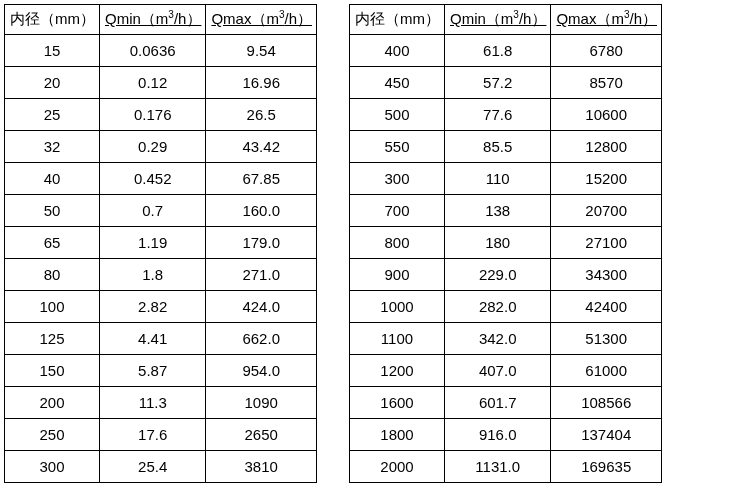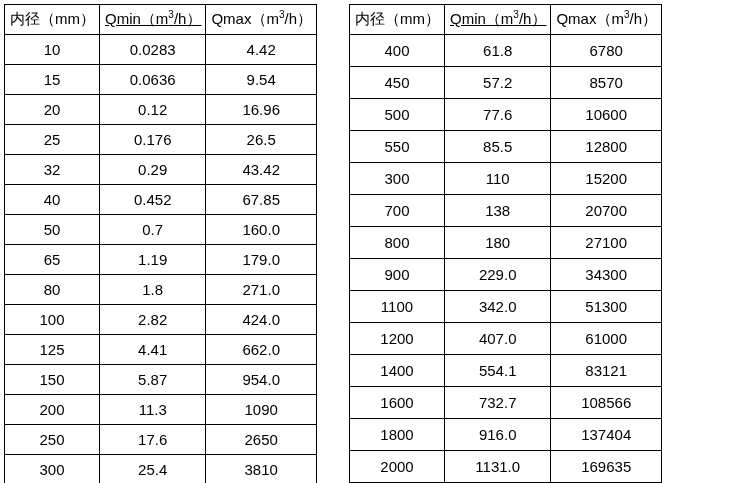--- a/index.html
+++ b/index.html
@@ -40,21 +40,21 @@
     white-space: nowrap;
     overflow: hidden;
   }
   table.spec-table thead th {
     text-align: left;
     padding-left: 5px;
     font-size: 15px;
   }
   .col-d { width: 106px; }
   .col-qmin { width: 118px; text-decoration: underline; }
-  .col-qmax { width: 130px; }
+  .col-qmax { width: 130px; text-decoration: underline; }
   sup {
     font-size: 10px;
     vertical-align: super;
     line-height: 0;
   }
 </style>
 </head>
 <body>
 
 <div class="page">
@@ -62,25 +62,20 @@
   <table class="spec-table">
     <thead>
       <tr>
         <th class="col-d"><span>内径（mm）</span></th>
         <th class="col-qmin"><span>Qmin（m</span><sup>3</sup><span>/h）</span></th>
         <th class="col-qmax"><span>Qmax（m</span><sup>3</sup><span>/h）</span></th>
       </tr>
     </thead>
     <tbody>
       <tr>
-          <td>10</td>
-          <td>0.0283</td>
-          <td>4.42</td>
-        </tr>
-      <tr>
           <td>15</td>
           <td>0.0636</td>
           <td>9.54</td>
         </tr>
       <tr>
           <td>20</td>
           <td>0.12</td>
           <td>16.96</td>
         </tr>
       <tr>
@@ -190,37 +185,37 @@
           <td>800</td>
           <td>180</td>
           <td>27100</td>
         </tr>
       <tr>
           <td>900</td>
           <td>229.0</td>
           <td>34300</td>
         </tr>
       <tr>
+          <td>1000</td>
+          <td>282.0</td>
+          <td>42400</td>
+        </tr>
+      <tr>
           <td>1100</td>
           <td>342.0</td>
           <td>51300</td>
         </tr>
       <tr>
           <td>1200</td>
           <td>407.0</td>
           <td>61000</td>
         </tr>
       <tr>
-          <td>1400</td>
-          <td>554.1</td>
-          <td>83121</td>
-        </tr>
-      <tr>
           <td>1600</td>
-          <td>732.7</td>
+          <td>601.7</td>
           <td>108566</td>
         </tr>
       <tr>
           <td>1800</td>
           <td>916.0</td>
           <td>137404</td>
         </tr>
       <tr>
           <td>2000</td>
           <td>1131.0</td>

